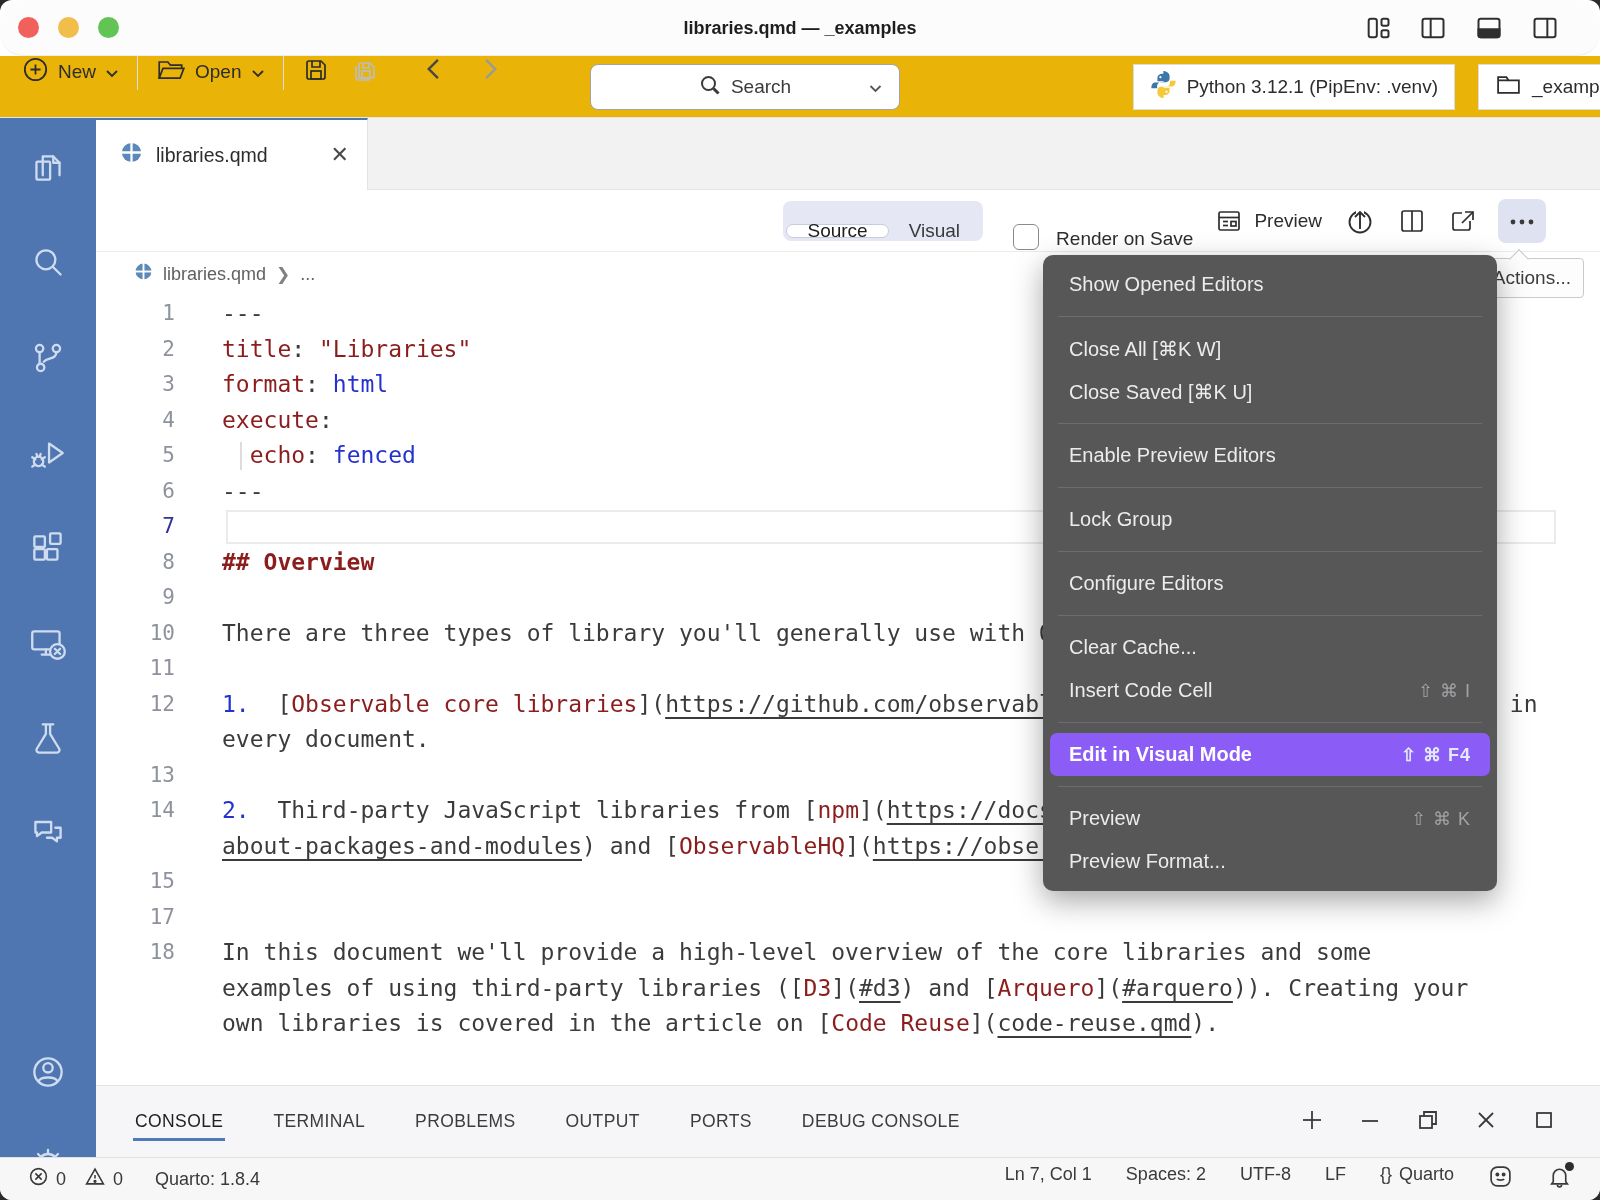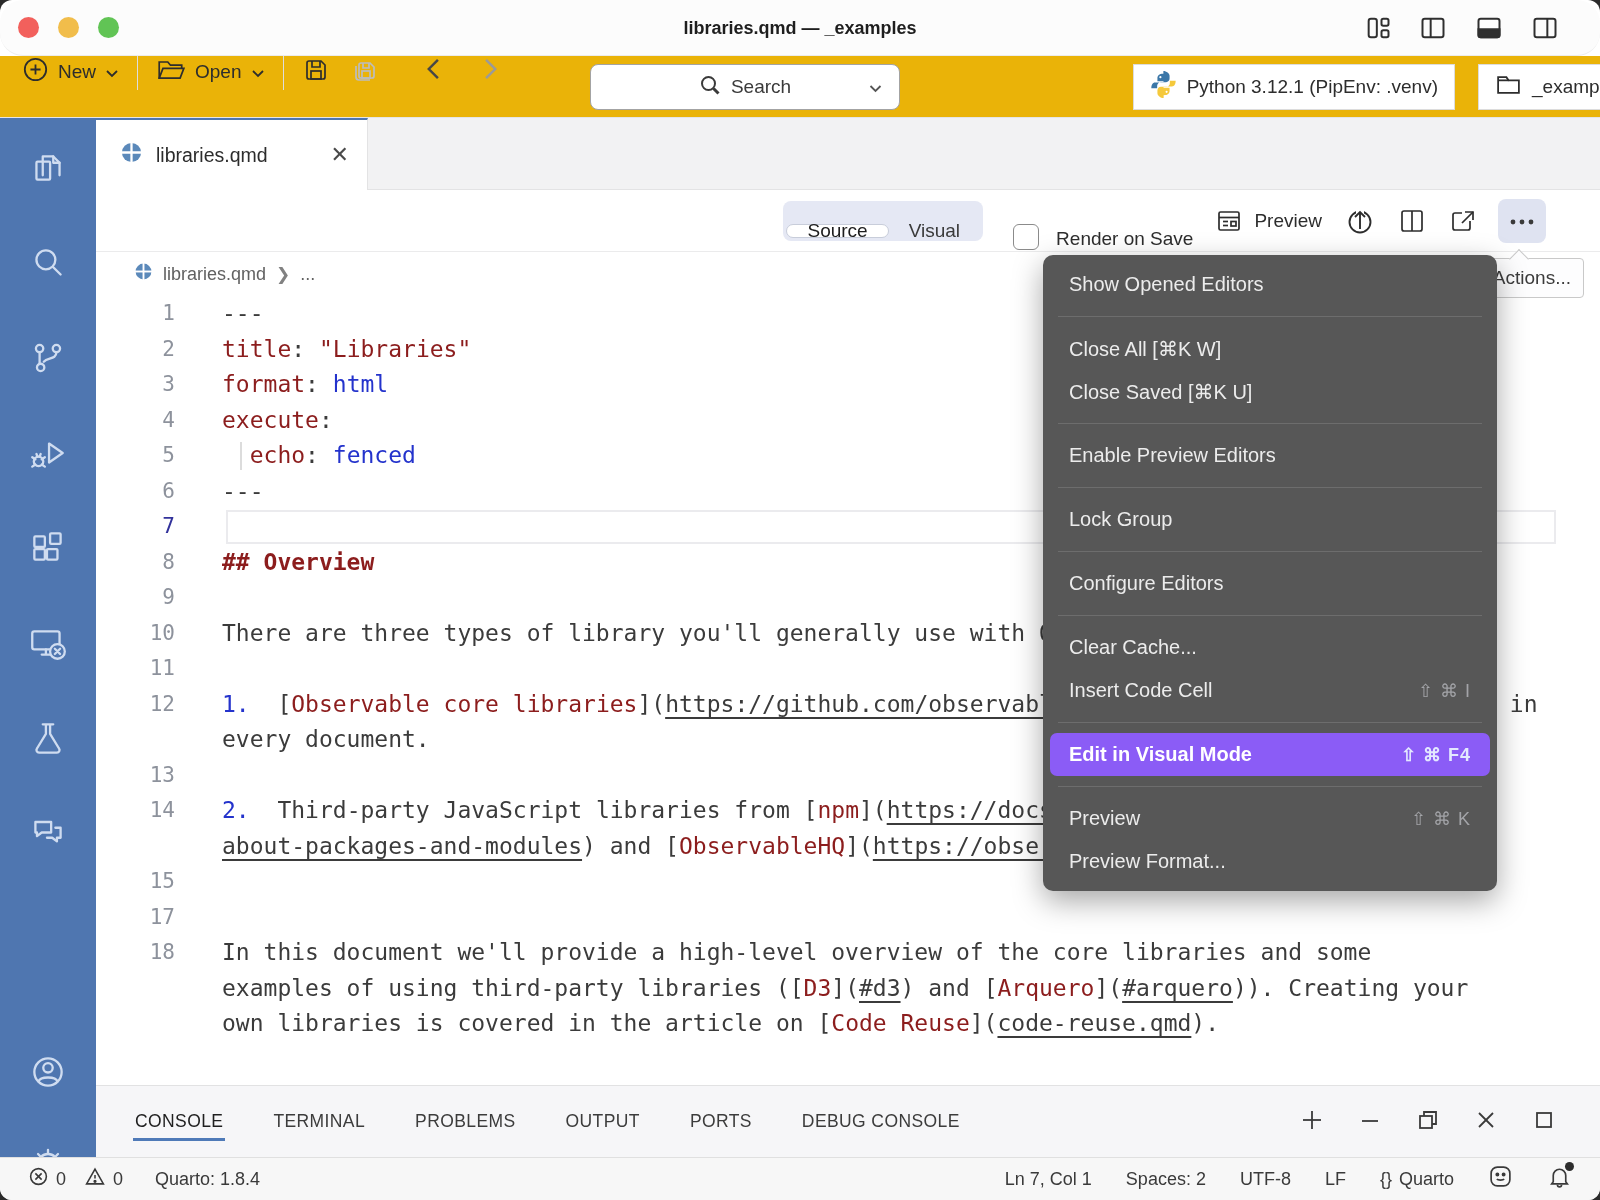--- a/index.html
+++ b/index.html
@@ -79,21 +79,21 @@
 
   
   #panelstrip { left:96px; top:1085px; width:1504px; height:72px; background:#f6f6f8; border-top:1px solid #e2e2e3; display:flex; align-items:center; padding-left:37px; gap:46px; }
   .panel-tab { font-size:17.5px; letter-spacing:.4px; color:#3c3c3c; padding:8px 2px 6px; border-bottom:3px solid transparent; }
   .panel-tab.active { color:#1f1f1f; border-bottom-color:#4f7ab8; }
   #panel-icons { position:absolute; right:44px; top:0; height:72px; display:flex; align-items:center; gap:34px; }
 
   
   #statusbar { left:0; top:1157px; width:1600px; height:43px; background:#f7f7f7; border-top:1px solid #e0e0e0; display:flex; align-items:center; font-size:18px; color:#3a3a3a; }
   #status-left { display:flex; align-items:center; gap:10px; padding-left:28px; }
-  #status-right { margin-left:auto; display:flex; align-items:center; gap:34px; padding-right:28px; }
+  #status-right { margin-left:auto; display:flex; align-items:flex-start; gap:34px; padding-right:28px; }
   .st-group { display:flex; align-items:center; gap:7px; }
   svg { flex:none; }
 </style>
 </head>
 <body>
 
 <div id="window">
 
   <div id="titlebar" class="abs">
     <span class="tl" style="left:18px; background:#f2605c;"></span>

